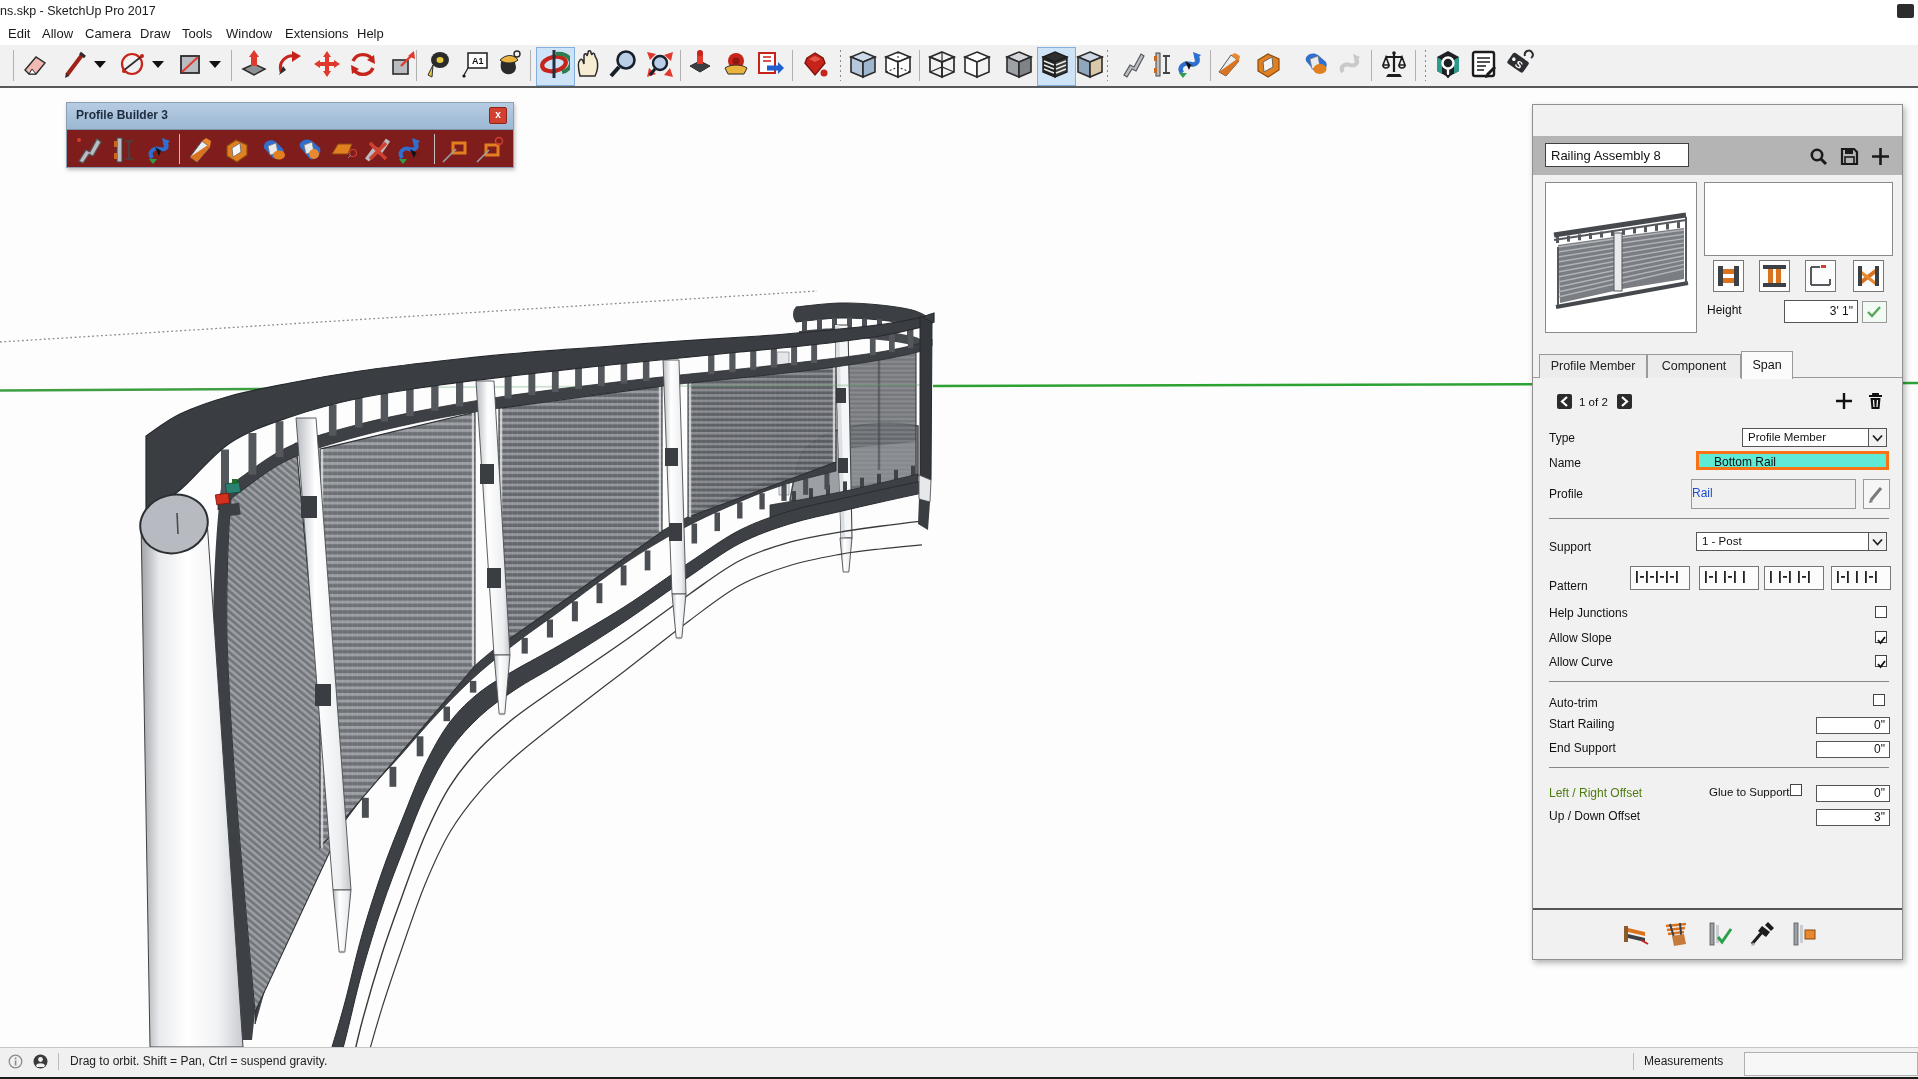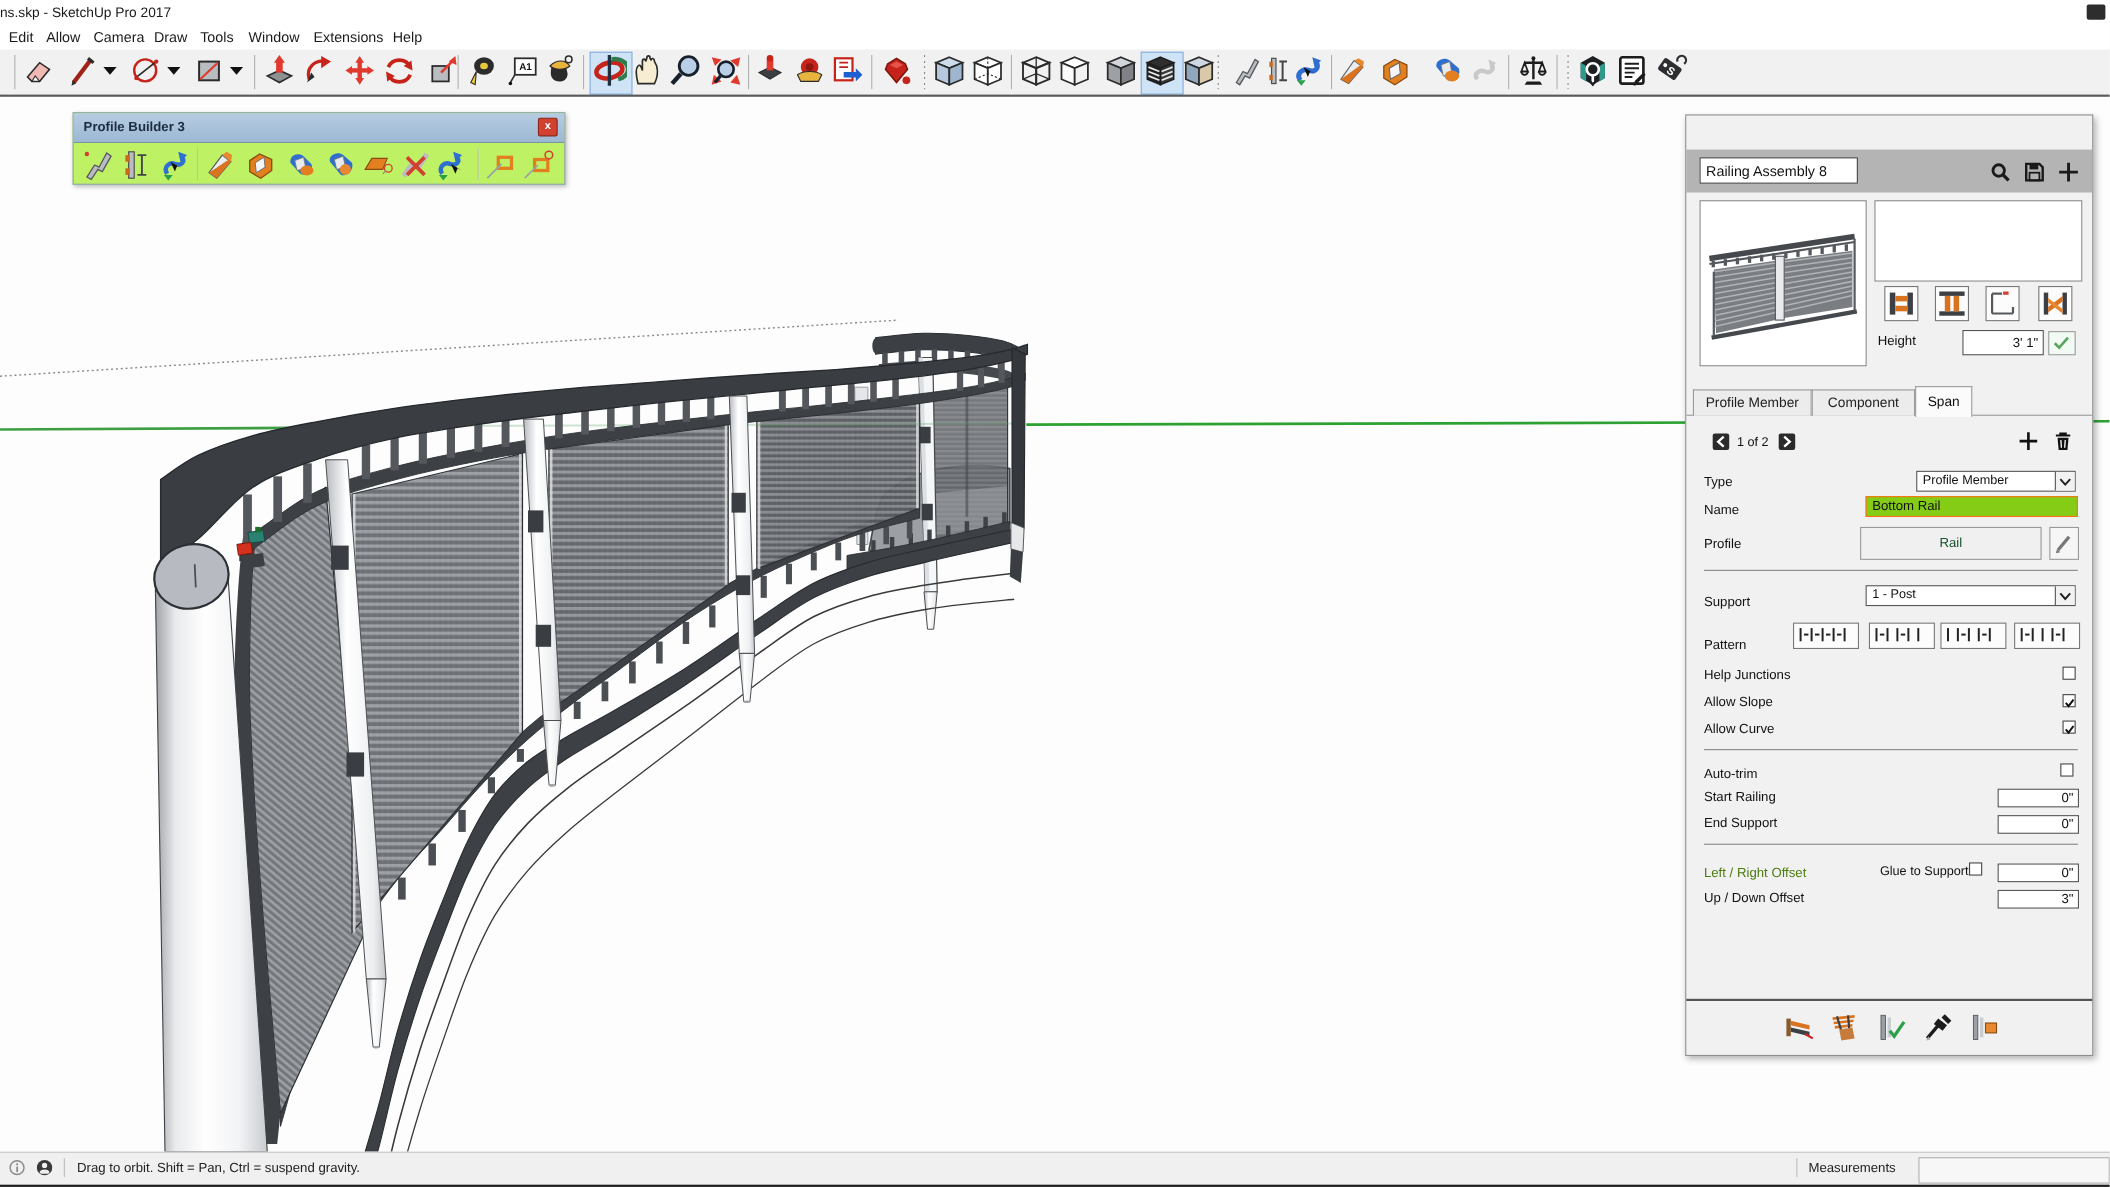--- a/index.html
+++ b/index.html
@@ -428,21 +428,21 @@
 <polygon points="141,520 207,520 243,1047 150,1047" fill="url(#cyl)" stroke="#3f4246" stroke-width="1"></polygon>
 <g transform="rotate(-14 174 524)">
       <ellipse cx="174" cy="524" rx="34" ry="29" fill="#b7bbc1" stroke="#2c2f33" stroke-width="2"></ellipse>
     </g>
 <line x1="177" y1="513" x2="178" y2="534" stroke="#4a4d51" stroke-width="1.6"></line>
 <rect x="226" y="483" width="14" height="10" fill="#2a8172" stroke="#14493f" stroke-width="0.8" transform="rotate(-8 233 488)"></rect>
 <rect x="216" y="494" width="13" height="10" fill="#d3301e" stroke="#7c150c" stroke-width="0.8" transform="rotate(-8 222 499)"></rect>
 <rect x="220" y="504" width="20" height="12" fill="#3c3f44" transform="rotate(-8 230 510)"></rect>
 <rect x="232" y="479" width="5" height="5" fill="#1f6f2a"></rect>
 </svg>
-<div style="position:absolute;left:66px;top:102px;width:446px;height:64px;background:#bef264;border:1px solid #8ca0b5;box-shadow:1px 2px 4px rgba(0,0,0,0.25)">
+<div style="position:absolute;left:66px;top:102px;width:446px;height:64px;background:#7f1d1d;border:1px solid #8ca0b5;box-shadow:1px 2px 4px rgba(0,0,0,0.25)">
 <div style="position:absolute;left:0;top:0;width:446px;height:26px;background:linear-gradient(#b6cce2,#9cb8d4);border-bottom:1px solid #7d93a8">
       <span style="position:absolute;left:9px;top:5px;font:bold 12px 'Liberation Sans',sans-serif;color:#1c2c3f">Profile Builder 3</span>
       <div style="position:absolute;right:6px;top:4px;width:16px;height:15px;background:#d2402f;border:1px solid #8d251a;border-radius:2px;color:#fff;font:bold 10px 'Liberation Sans',sans-serif;text-align:center;line-height:14px">x</div>
     </div>
 <div style="position:absolute;left:112px;top:31px;width:1px;height:30px;background:#c0c0c0"></div>
 <div style="position:absolute;left:367px;top:31px;width:1px;height:30px;background:#c0c0c0"></div>
 <svg style="position:absolute;left:7px;top:32px" width="30" height="30" viewBox="0 0 30 30">
       <path d="M5,26 L12,15 L16,17 L23,4 L27,7 L19,21 L15,19 L9,28 Z" fill="#b9bcc0" stroke="#55585c" stroke-width="1.2"></path>
       <circle cx="5" cy="5" r="2" fill="#d2402f"></circle>
     </svg>
@@ -608,23 +608,23 @@
       <path d="M6.5,8 L7,15 M10.5,8 L10,15" stroke="#fff" stroke-width="1.2"></path>
     </svg>
 <span style="position:absolute;left:16px;top:326px;font:12px 'Liberation Sans',sans-serif;color:#111">Type</span>
 <div style="position:absolute;left:209px;top:323px;width:145px;height:19px;background:#fff;border:1px solid #555;box-sizing:border-box">
       <span style="position:absolute;left:5px;top:1px;font:11.5px 'Liberation Sans',sans-serif;color:#111;line-height:15px">Profile Member</span>
       <div style="position:absolute;right:0;top:0;width:17px;height:100%;background:#f2f2f2;border-left:1px solid #555"><svg width="17" height="17" viewBox="0 0 17 16">
           <path d="M4,6 L8.5,11 L13,6" fill="none" stroke="#222" stroke-width="1.8"></path>
         </svg></div>
     </div>
 <span style="position:absolute;left:16px;top:351px;font:12px 'Liberation Sans',sans-serif;color:#111">Name</span>
-<div style="position:absolute;left:163px;top:346px;width:193px;height:19px;background:#84cc16;border:1px solid #f97316;font:12px 'Liberation Sans',sans-serif;color:#111;text-align:left;line-height:17px;padding-left:5px;box-sizing:border-box">Bottom Rail</div>
+<div style="position:absolute;left:163px;top:346px;width:193px;height:19px;background:#5eead4;border:3px solid #f97316;font:12px 'Liberation Sans',sans-serif;color:#111;text-align:left;line-height:17px;padding-left:15px;box-sizing:border-box">Bottom Rail</div>
 <span style="position:absolute;left:16px;top:382px;font:12px 'Liberation Sans',sans-serif;color:#111">Profile</span>
-<div style="position:absolute;left:158px;top:374px;width:163px;height:28px;background:#f0f0f0;border:1px solid #999;font:12px 'Liberation Sans',sans-serif;color:#14532d;text-align:center;line-height:26px">Rail</div>
+<div style="position:absolute;left:158px;top:374px;width:163px;height:28px;background:#f0f0f0;border:1px solid #999;font:12px 'Liberation Sans',sans-serif;color:#1d4ed8;text-align:left;line-height:26px">Rail</div>
 <div style="position:absolute;left:330px;top:374px;width:25px;height:28px;background:#f6f6f6;border:1px solid #999"><svg width="25" height="28">
         <line x1="7" y1="20" x2="17" y2="8" stroke="#777" stroke-width="3"></line>
         <path d="M5,23 L9,22 L6,19 Z" fill="#777"></path>
       </svg></div>
 <div style="position:absolute;left:16px;top:413px;width:340px;height:1px;background:#888"></div>
 <span style="position:absolute;left:16px;top:435px;font:12px 'Liberation Sans',sans-serif;color:#111">Support</span>
 <div style="position:absolute;left:163px;top:427px;width:191px;height:19px;background:#fff;border:1px solid #555;box-sizing:border-box">
       <span style="position:absolute;left:5px;top:1px;font:11.5px 'Liberation Sans',sans-serif;color:#111;line-height:15px">1 - Post</span>
       <div style="position:absolute;right:0;top:0;width:17px;height:100%;background:#f2f2f2;border-left:1px solid #555"><svg width="17" height="17" viewBox="0 0 17 16">
           <path d="M4,6 L8.5,11 L13,6" fill="none" stroke="#222" stroke-width="1.8"></path>

